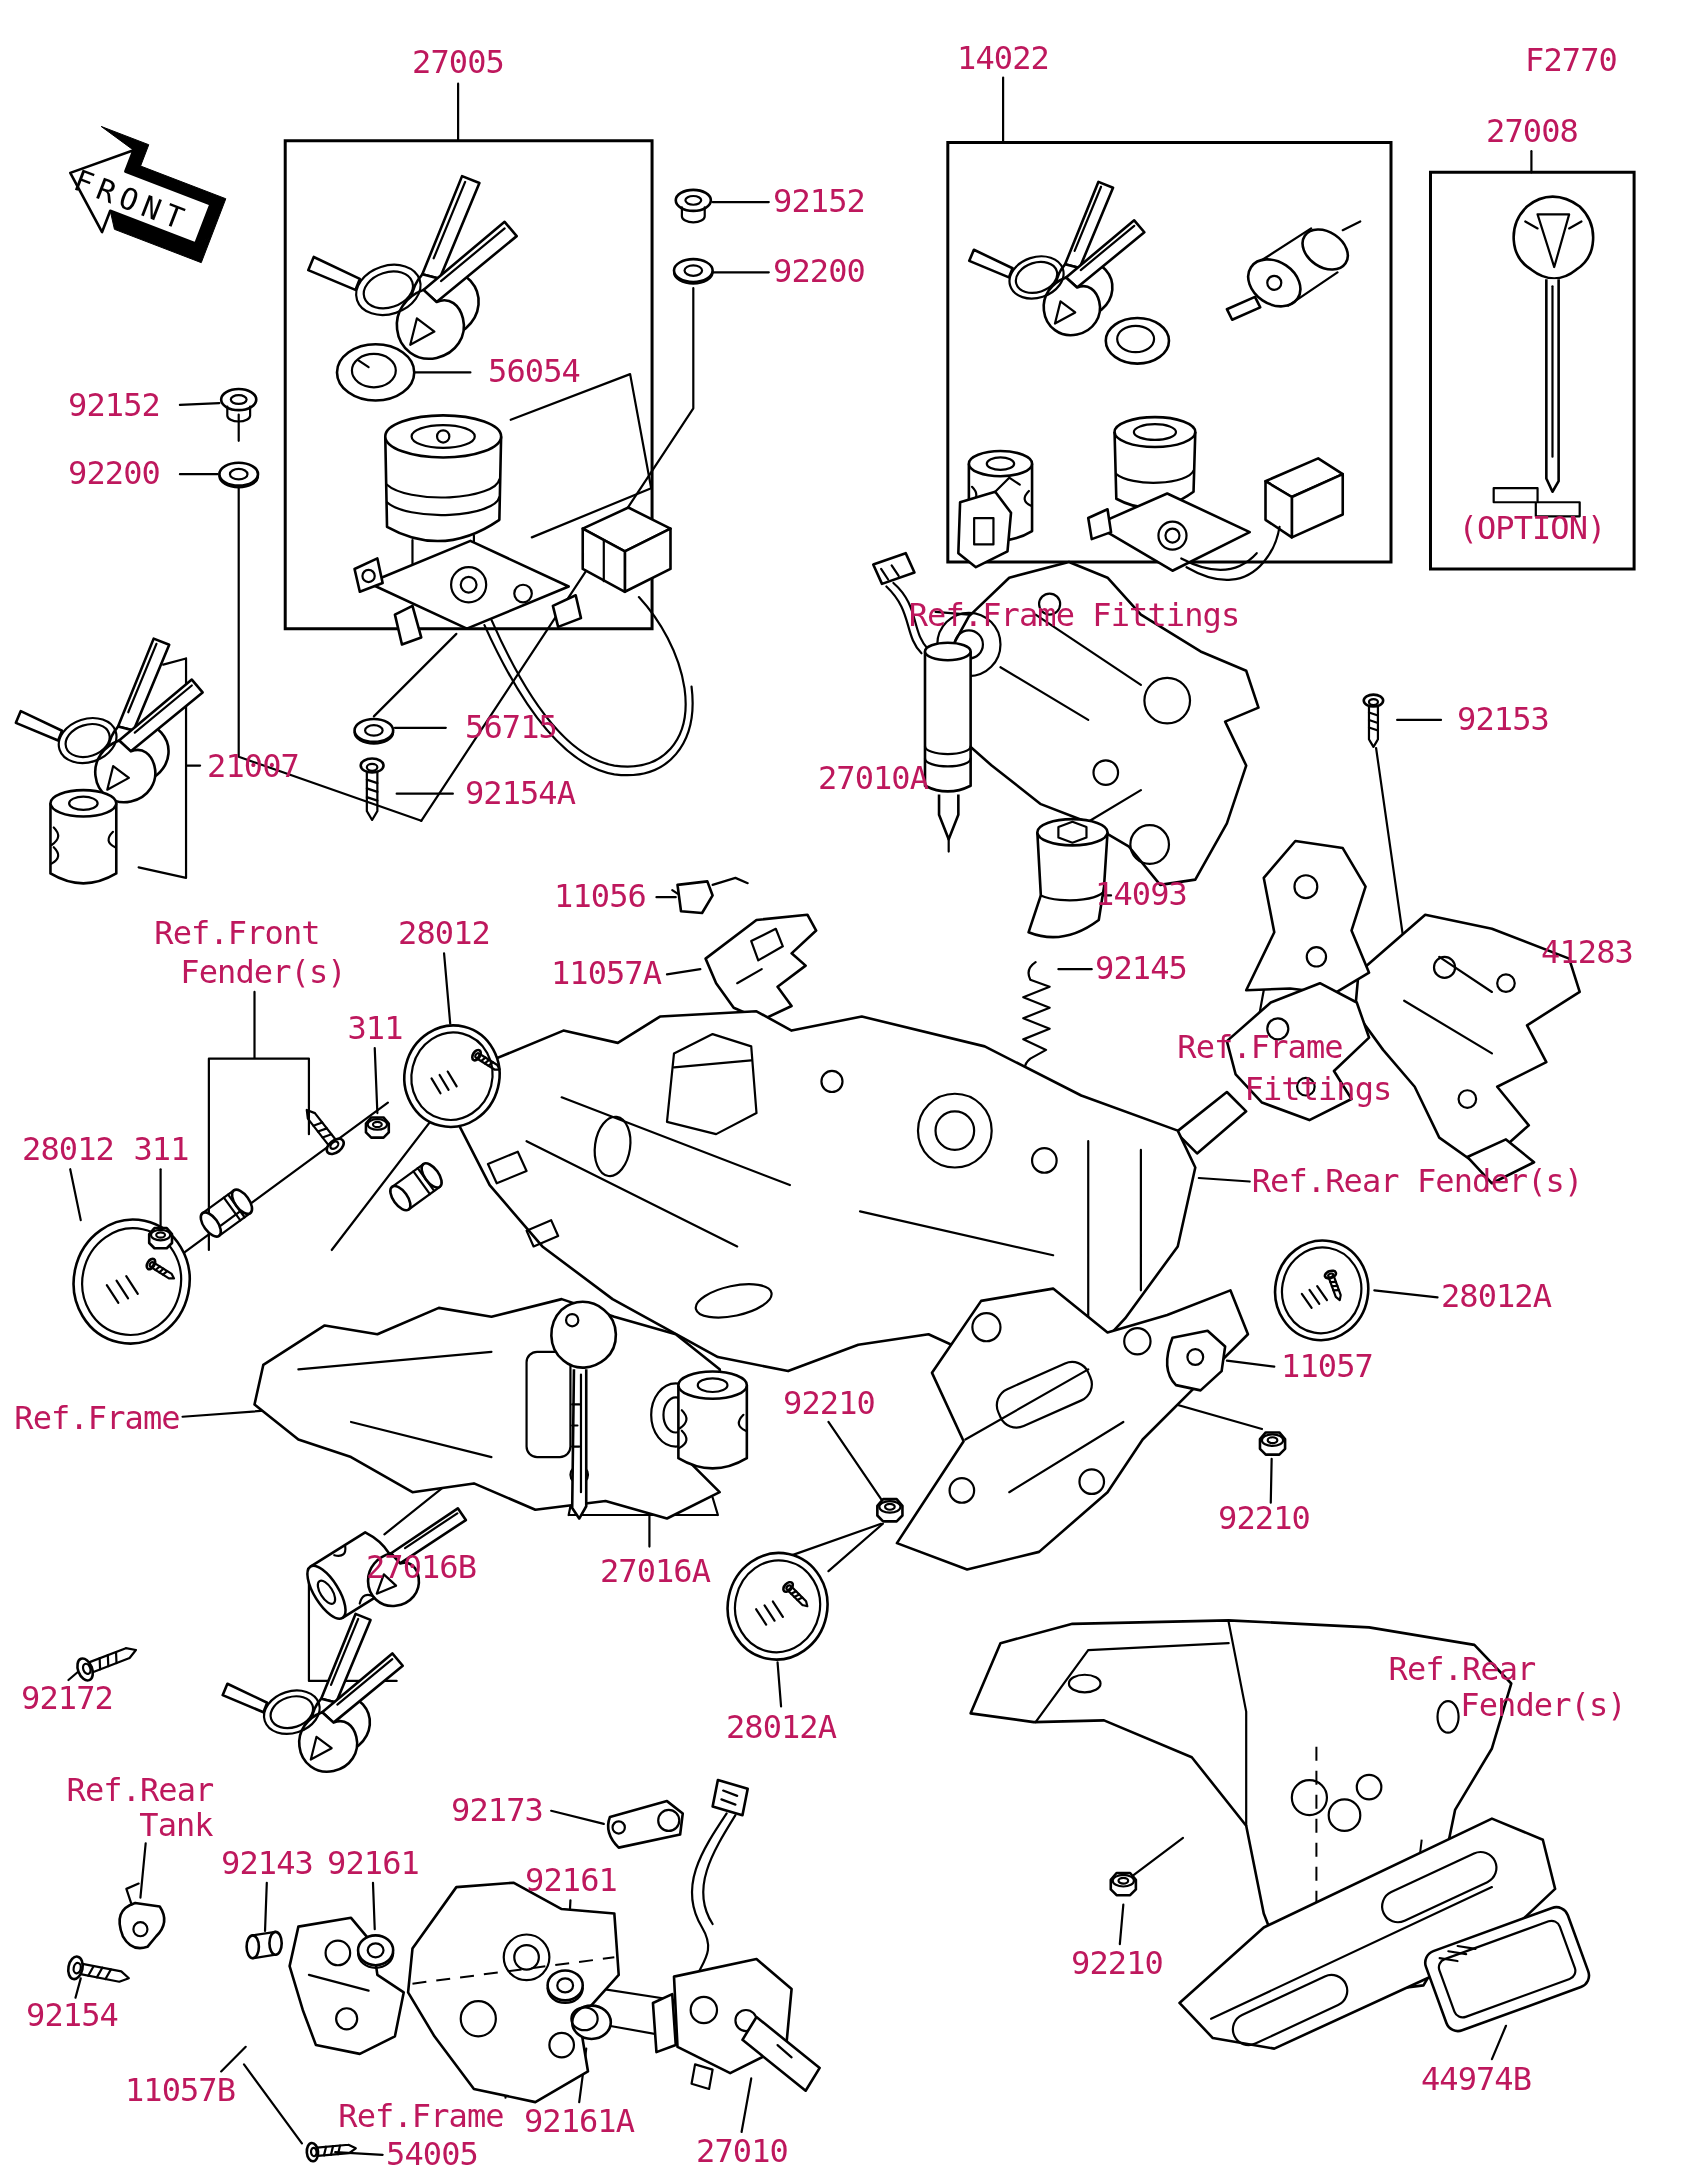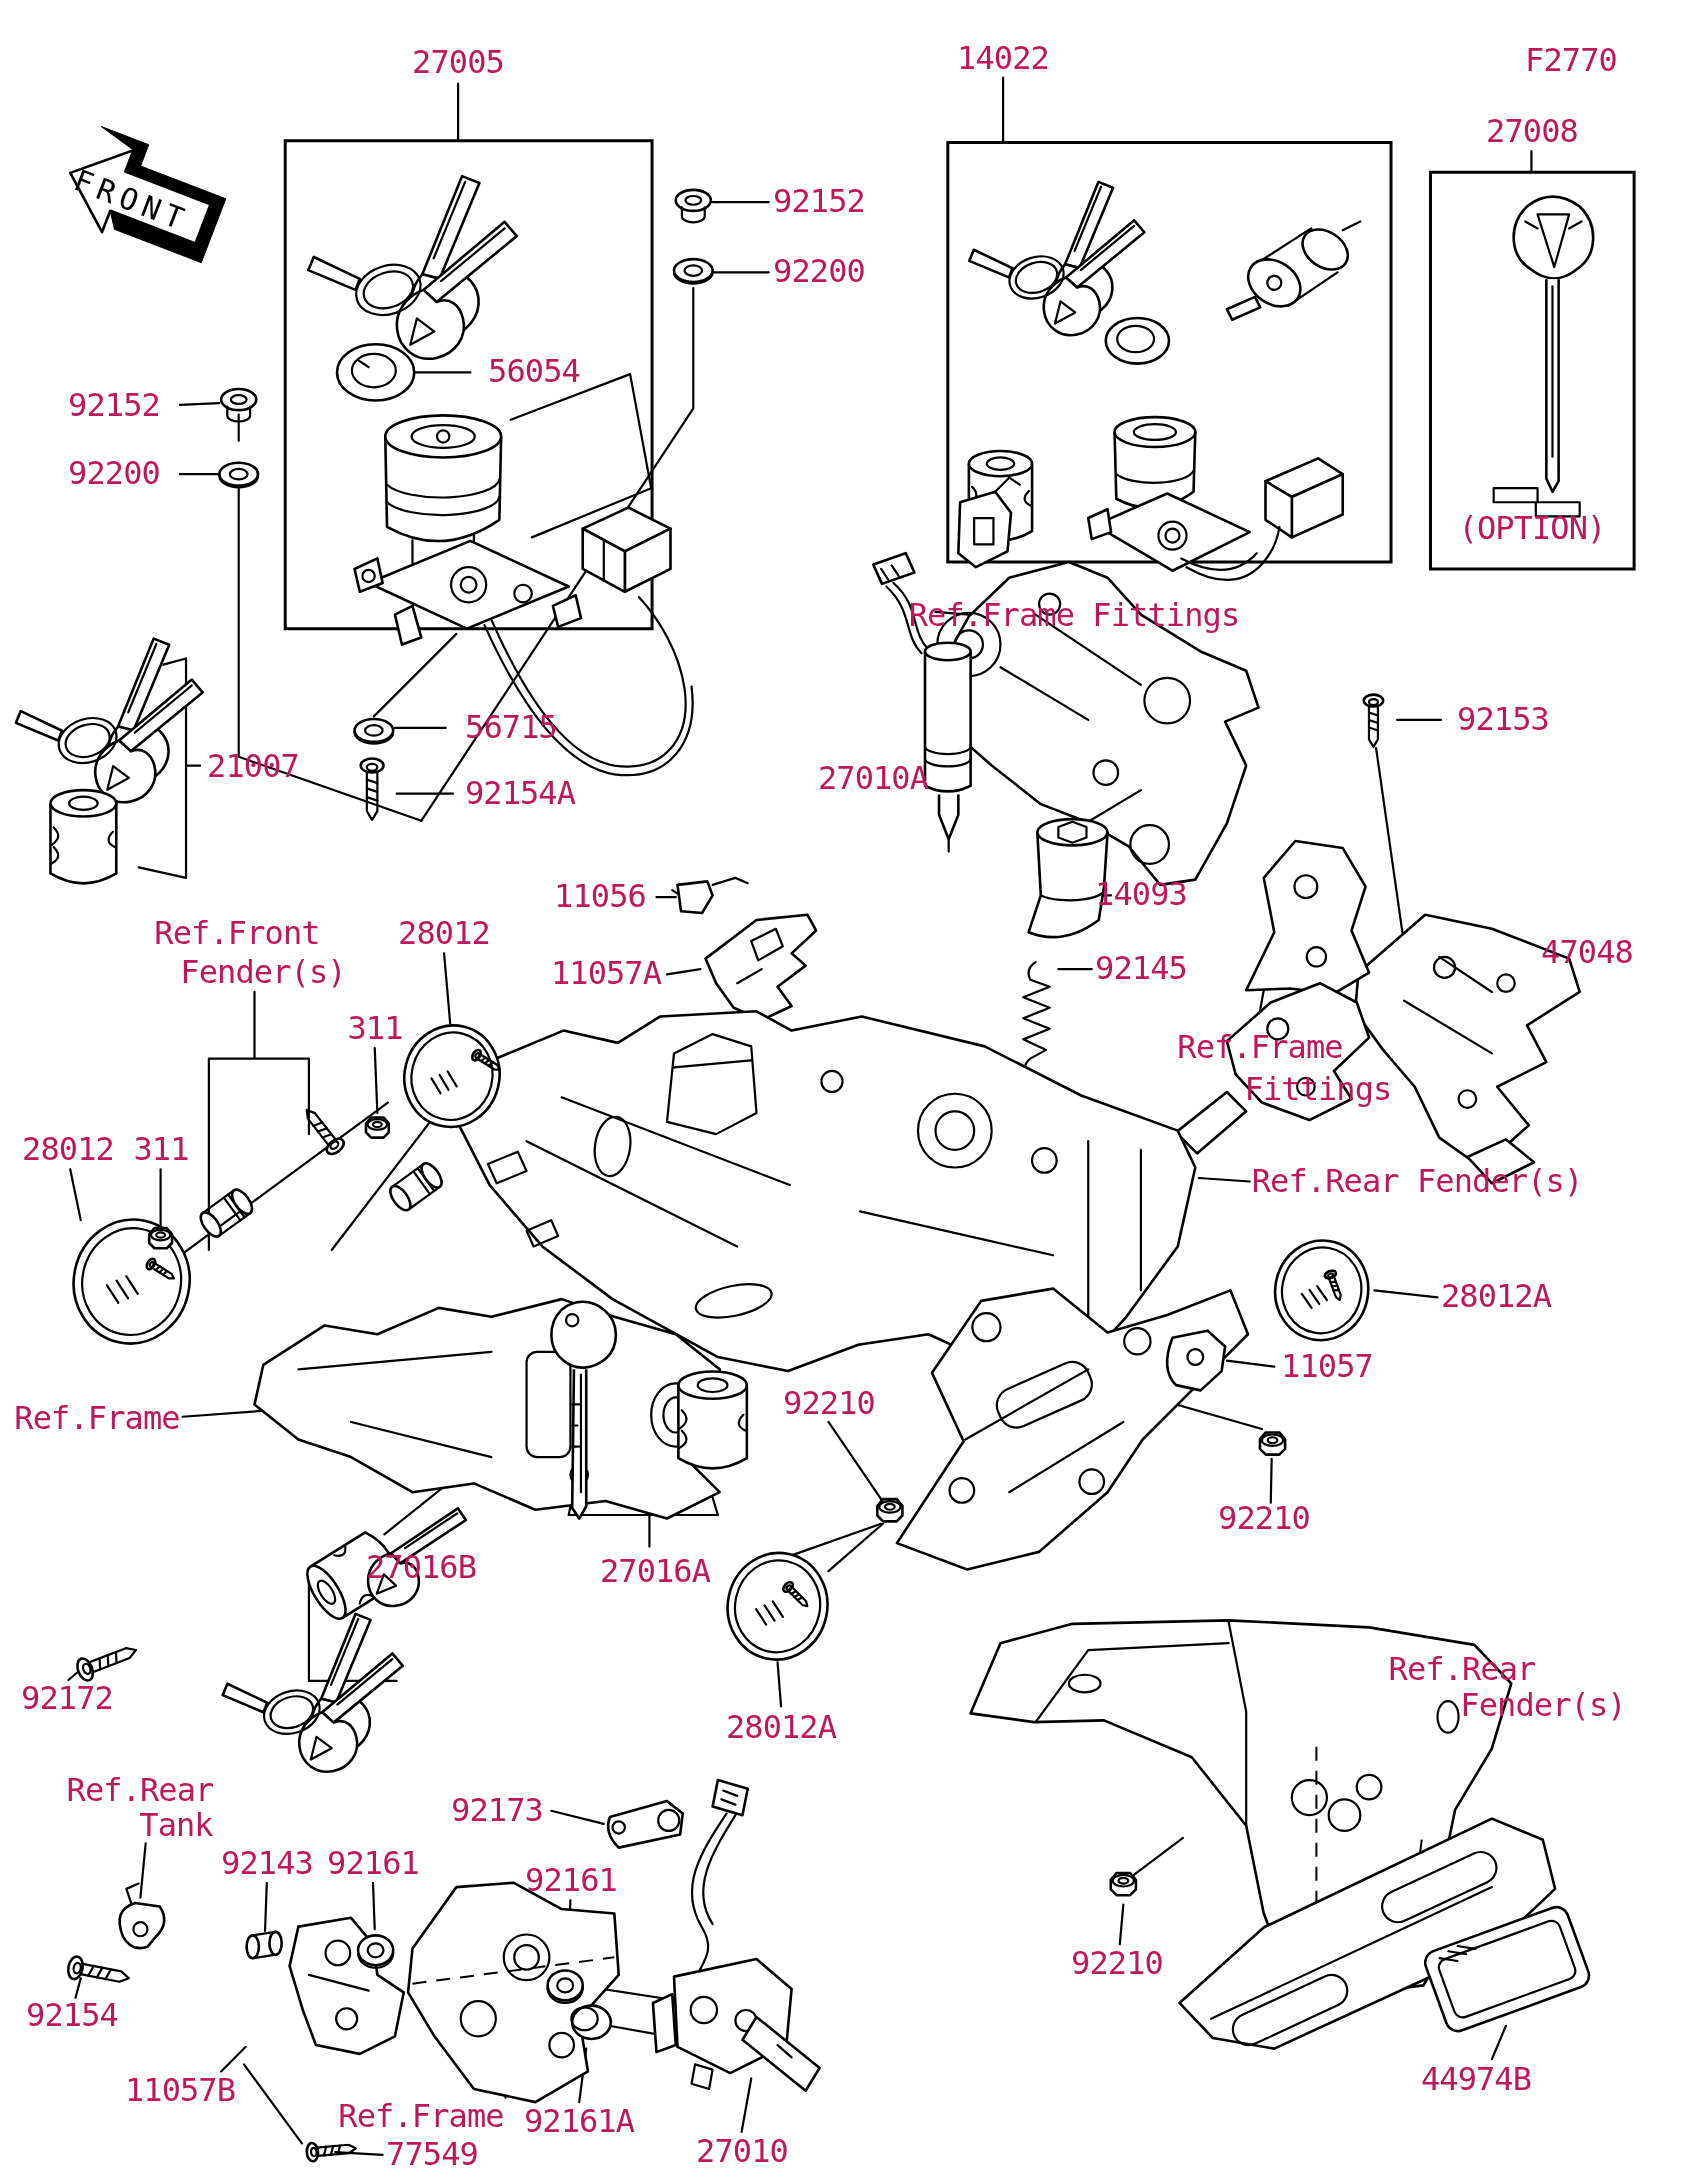--- a/index.html
+++ b/index.html
@@ -455,21 +455,21 @@
   <div class="lbl" style="left:114px;top:406px">92152</div>
   <div class="lbl" style="left:114px;top:474px">92200</div>
   <div class="lbl" style="left:253px;top:767px">21007</div>
   <div class="lbl" style="left:511px;top:728px">56715</div>
   <div class="lbl" style="left:520px;top:794px">92154A</div>
   <div class="lbl" style="left:1074px;top:616px">Ref.Frame Fittings</div>
   <div class="lbl" style="left:873px;top:779px">27010A</div>
   <div class="lbl" style="left:1503px;top:720px">92153</div>
   <div class="lbl" style="left:1141px;top:895px">14093</div>
   <div class="lbl" style="left:1141px;top:969px">92145</div>
-  <div class="lbl" style="left:1587px;top:953px">47048</div>
+  <div class="lbl" style="left:1587px;top:953px">41283</div>
   <div class="lbl" style="left:1260px;top:1048px">Ref.Frame</div>
   <div class="lbl" style="left:1318px;top:1090px">Fittings</div>
   <div class="lbl" style="left:600px;top:897px">11056</div>
   <div class="lbl" style="left:606px;top:974px">11057A</div>
   <div class="lbl" style="left:1417px;top:1182px">Ref.Rear Fender(s)</div>
   <div class="lbl" style="left:444px;top:934px">28012</div>
   <div class="lbl" style="left:375px;top:1029px">311</div>
   <div class="lbl" style="left:237px;top:934px">Ref.Front</div>
   <div class="lbl" style="left:263px;top:973px">Fender(s)</div>
   <div class="lbl" style="left:68px;top:1150px">28012</div>
@@ -487,20 +487,20 @@
   <div class="lbl" style="left:1543px;top:1706px">Fender(s)</div>
   <div class="lbl" style="left:140px;top:1791px">Ref.Rear</div>
   <div class="lbl" style="left:176px;top:1826px">Tank</div>
   <div class="lbl" style="left:267px;top:1864px">92143</div>
   <div class="lbl" style="left:373px;top:1864px">92161</div>
   <div class="lbl" style="left:497px;top:1811px">92173</div>
   <div class="lbl" style="left:72px;top:2016px">92154</div>
   <div class="lbl" style="left:571px;top:1881px">92161</div>
   <div class="lbl" style="left:180px;top:2091px">11057B</div>
   <div class="lbl" style="left:421px;top:2117px">Ref.Frame</div>
-  <div class="lbl" style="left:432px;top:2155px">77549</div>
+  <div class="lbl" style="left:432px;top:2155px">54005</div>
   <div class="lbl" style="left:579px;top:2122px">92161A</div>
   <div class="lbl" style="left:742px;top:2152px">27010</div>
   <div class="lbl" style="left:1117px;top:1964px">92210</div>
   <div class="lbl" style="left:1476px;top:2080px">44974B</div>
 
 </div>
 
 
 </body></html>

